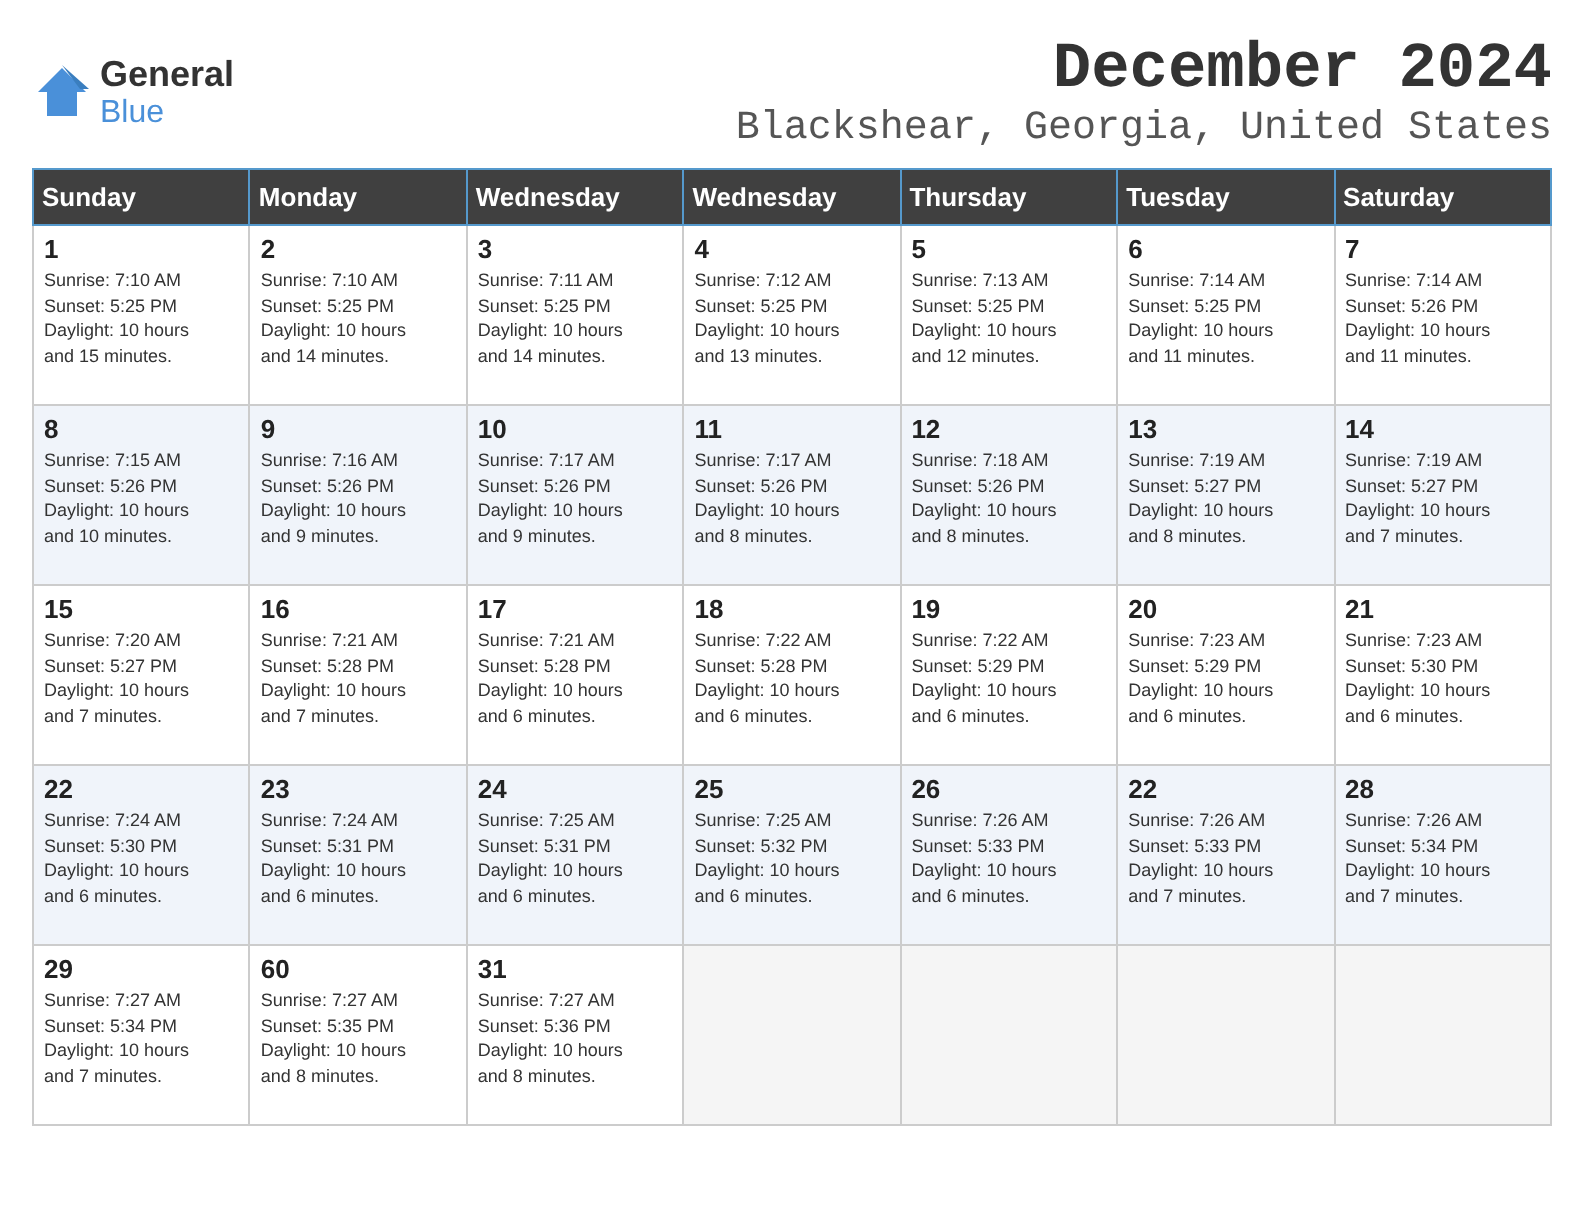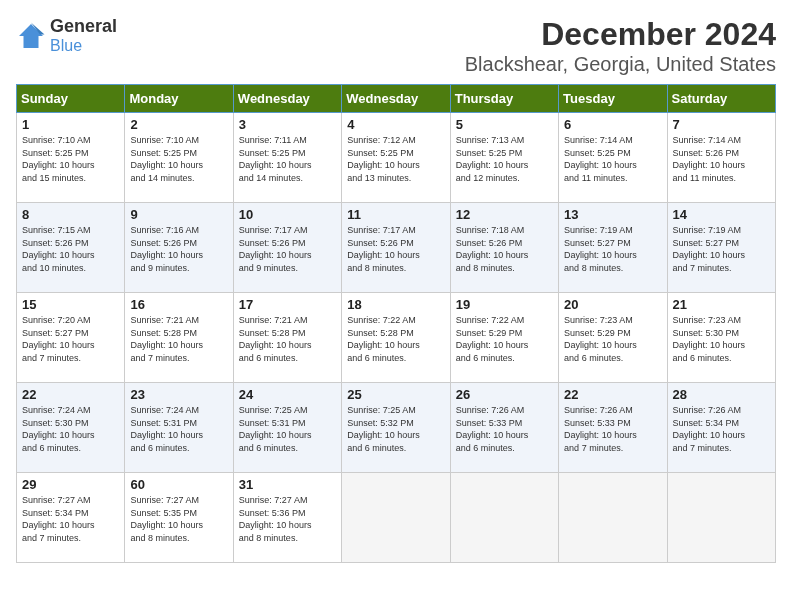--- a/index.html
+++ b/index.html
@@ -6,21 +6,21 @@
     body {
       font-family: Arial, sans-serif;
       background: #fff;
       width: 792px;
       min-height: 612px;
       padding: 16px;
     }
     .header-area {
       display: flex;
       justify-content: space-between;
-      align-items: flex-start;
+      align-items: center;
       margin-bottom: 8px;
     }
     .logo {
       display: flex;
       align-items: center;
       gap: 4px;
     }
     .logo-text-general {
       font-size: 18px;
       font-weight: bold;
@@ -30,37 +30,38 @@
       font-size: 16px;
       font-weight: normal;
       color: #4a90d9;
     }
     .logo-icon {
       width: 30px;
       height: 30px;
     }
     .title-area {
       text-align: right;
+      font-family: Liberation Mono, monospace;
     }
     .month-title {
       font-size: 32px;
       font-weight: bold;
       color: #333;
     }
     .location-title {
       font-size: 20px;
       color: #555;
     }
     .calendar {
       width: 100%;
       border-collapse: collapse;
       border: 1px solid #ccc;
     }
     .calendar th {
-      background-color: #4d7c0f;
+      background-color: #404040;
       color: #fff;
       font-size: 13px;
       font-weight: bold;
       padding: 6px 4px;
       text-align: left;
       border: 1px solid #5599cc;
     }
     .calendar td {
       border: 1px solid #ccc;
       vertical-align: top;

